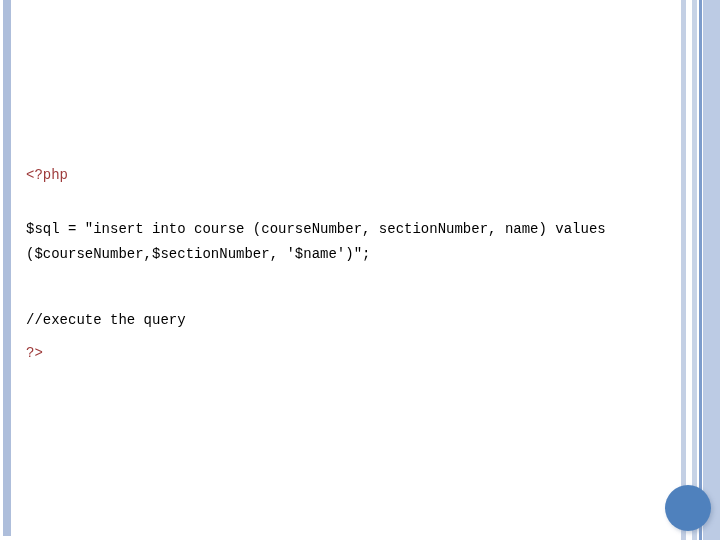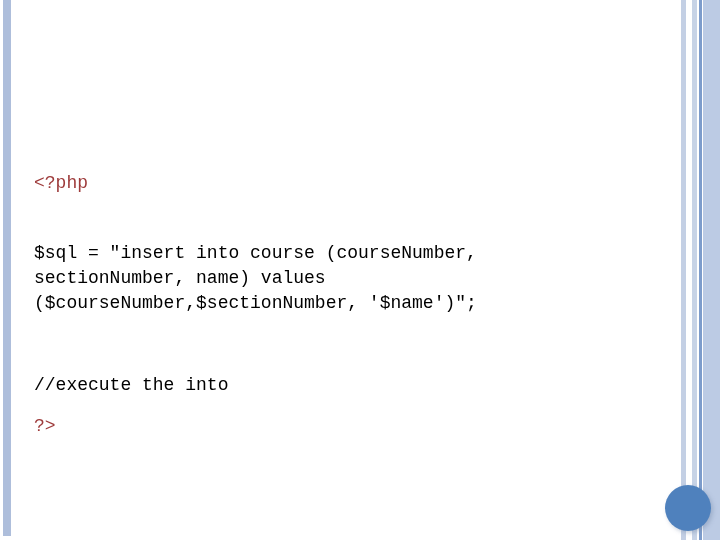--- a/index.html
+++ b/index.html
@@ -61,26 +61,26 @@
   
   .code-area {
     position: absolute;
     left: 18px;
     top: 155px;
     width: 600px;
   }
   .code-line,
   .code-block {
     font-family: "Liberation Mono", "DejaVu Sans Mono", monospace;
-    font-size: 18px;
+    font-size: 14px;
     line-height: 25px;
     color: #000000;
     white-space: pre-wrap;
     word-break: break-word;
-    margin: 16px;
+    margin: 8px;
   }
   .php-tag {
     color: #9e3b3b;
   }
   .gap-small { height: 13px; }
   .gap-block { height: 25px; }
 </style>
 </head>
 <body>
 
@@ -100,20 +100,20 @@
   <div class="code-area">
 
     <div class="code-line php-tag">&lt;?php</div>
 
     <div class="gap-small"></div>
 
     <div class="code-block">$sql = "insert into course (courseNumber, sectionNumber, name) values ($courseNumber,$sectionNumber, '$name')";</div>
 
     <div class="gap-block"></div>
 
-    <div class="code-line">//execute the into</div>
+    <div class="code-line">//execute the query</div>
 
 
     <div class="code-line php-tag">?&gt;</div>
 
   </div>
 
 </div>
 
 </body></html>

